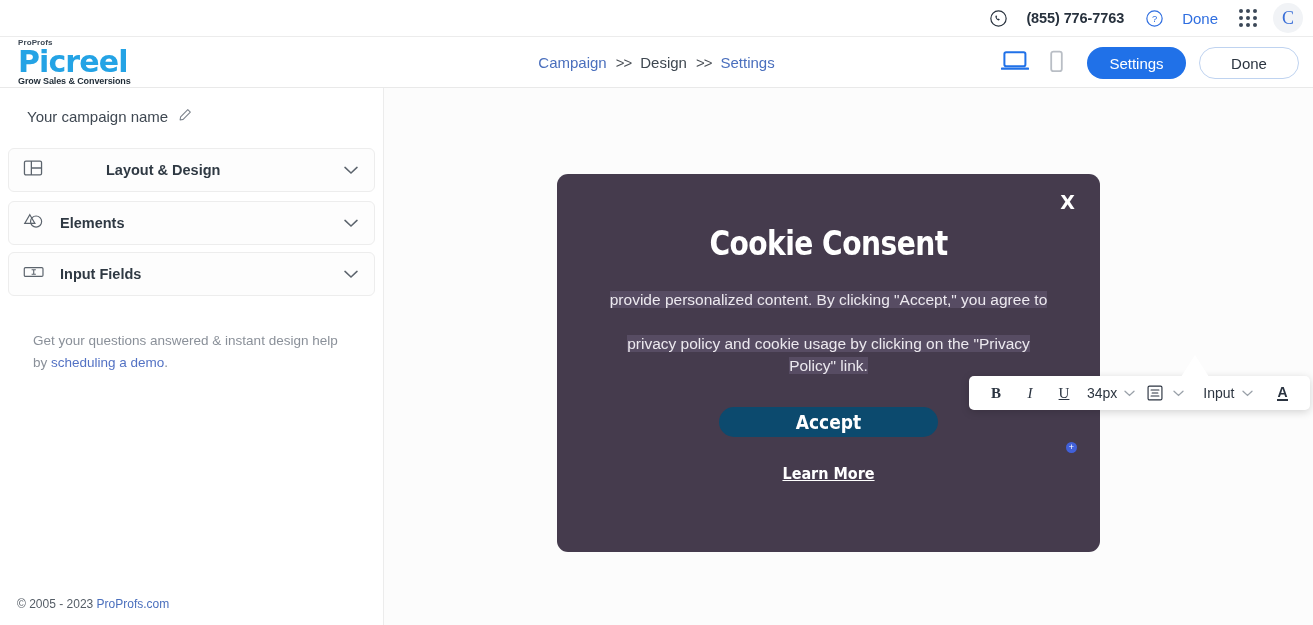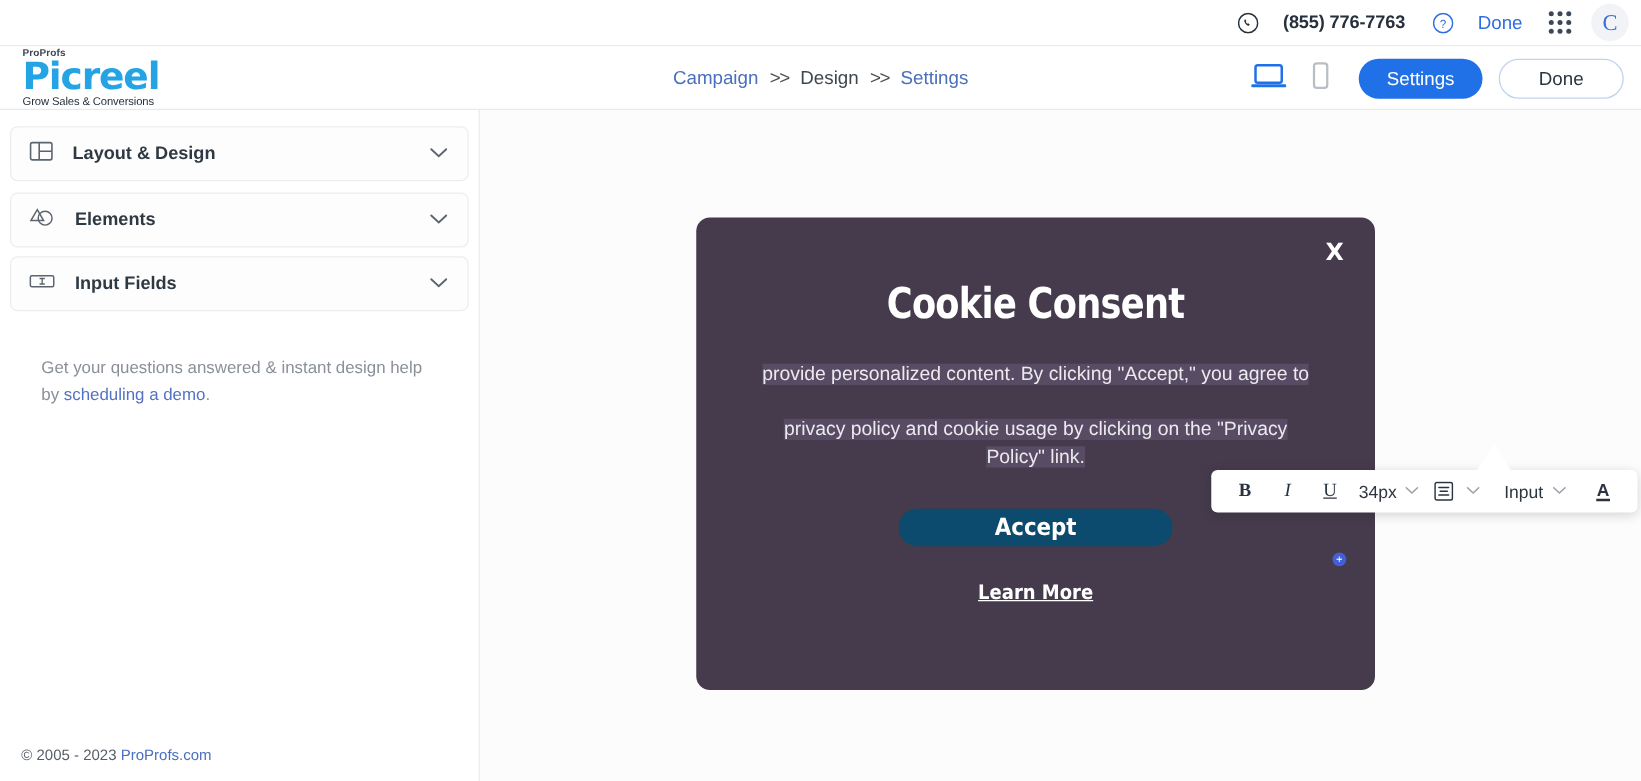--- a/index.html
+++ b/index.html
@@ -52,21 +52,21 @@
     position: relative;
     background: #fff;
   }
   #logo-wrap { padding-left: 18px; width: 367px; }
   .logo-pro { font-size: 8px; color: #3d4854; font-weight: bold; letter-spacing: .1px; line-height: 9px; }
   .logo-main {
     font-size: 30px; color: #24a3e5; font-weight: bold;
     line-height: 29px; letter-spacing: -0.9px;
     font-family: "DejaVu Sans", sans-serif;
   }
-  .logo-tag { font-size: 9px; color: #1f2b36; font-weight: normal; line-height: 11px; letter-spacing: -0.1px; }
+  .logo-tag { font-size: 9px; color: #1f2b36; font-weight: bold; line-height: 11px; letter-spacing: -0.1px; }
 
   #breadcrumb {
     position: absolute; left: 0; right: 0;
     display: flex; justify-content: center; align-items: center;
     gap: 9px; font-size: 15px; pointer-events: none;
   }
   #breadcrumb > * { pointer-events: auto; }
   .bc-link { color: #4a6fbd; }
   .bc-cur { color: #3e4750; }
   .bc-sep { color: #4a4f56; letter-spacing: -1px; }
@@ -99,21 +99,21 @@
   .accordion {
     margin: 0 8px 0 8px;
     border: 1px solid #ededed;
     border-radius: 6px;
     height: 44px;
     display: flex; align-items: center;
     padding: 0 16px 0 14px;
     background: #fdfdfd;
     cursor: pointer;
   }
-  #acc-1 { margin-top: 13px; }
+  #acc-1 { margin-top: 23px; gap: 48px; }
   #acc-2 { margin-top: 9px; }
   #acc-3 { margin-top: 7px; }
   .acc-label { font-size: 14.5px; color: #2f3943; font-weight: bold; margin-left: 15px; flex: 1; }
   .chev { color: #5c646d; }
   #side-help {
     padding: 34px 30px 0 33px;
     font-size: 13.5px; color: #8a9099; line-height: 22px;
   }
   #side-help a { color: #5372c4; text-decoration: none; }
   #footer {
@@ -291,20 +291,28 @@
     </div>
     <div class="btn-pill" id="settings-btn">Settings</div>
     <div class="btn-pill" id="done-btn">Done</div>
   </div>
 </div>
 
 <div id="body-wrap">
 
   <div id="sidebar">
 
+    <div id="campaign-name-row">
+      <span>Your campaign name</span>
+      <span>
+        <svg width="14" height="14" viewBox="0 0 16 16" fill="none">
+          <path d="M11.2 1.9l2.9 2.9-8.2 8.2-3.5.6.6-3.5 8.2-8.2z" stroke="#7b828b" stroke-width="1.2" stroke-linejoin="round"></path>
+        </svg>
+      </span>
+    </div>
 
     <div class="accordion" id="acc-1">
       <span>
         <svg width="20" height="20" viewBox="0 0 22 22" fill="none">
           <rect x="1.6" y="3.4" width="18.8" height="15.2" rx="1.6" stroke="#5c646d" stroke-width="1.4"></rect>
           <path d="M9.2 3.4v15.2M9.2 11h11.2" stroke="#5c646d" stroke-width="1.4"></path>
         </svg>
       </span>
       <span class="acc-label">Layout &amp; Design</span>
       <span class="chev">

